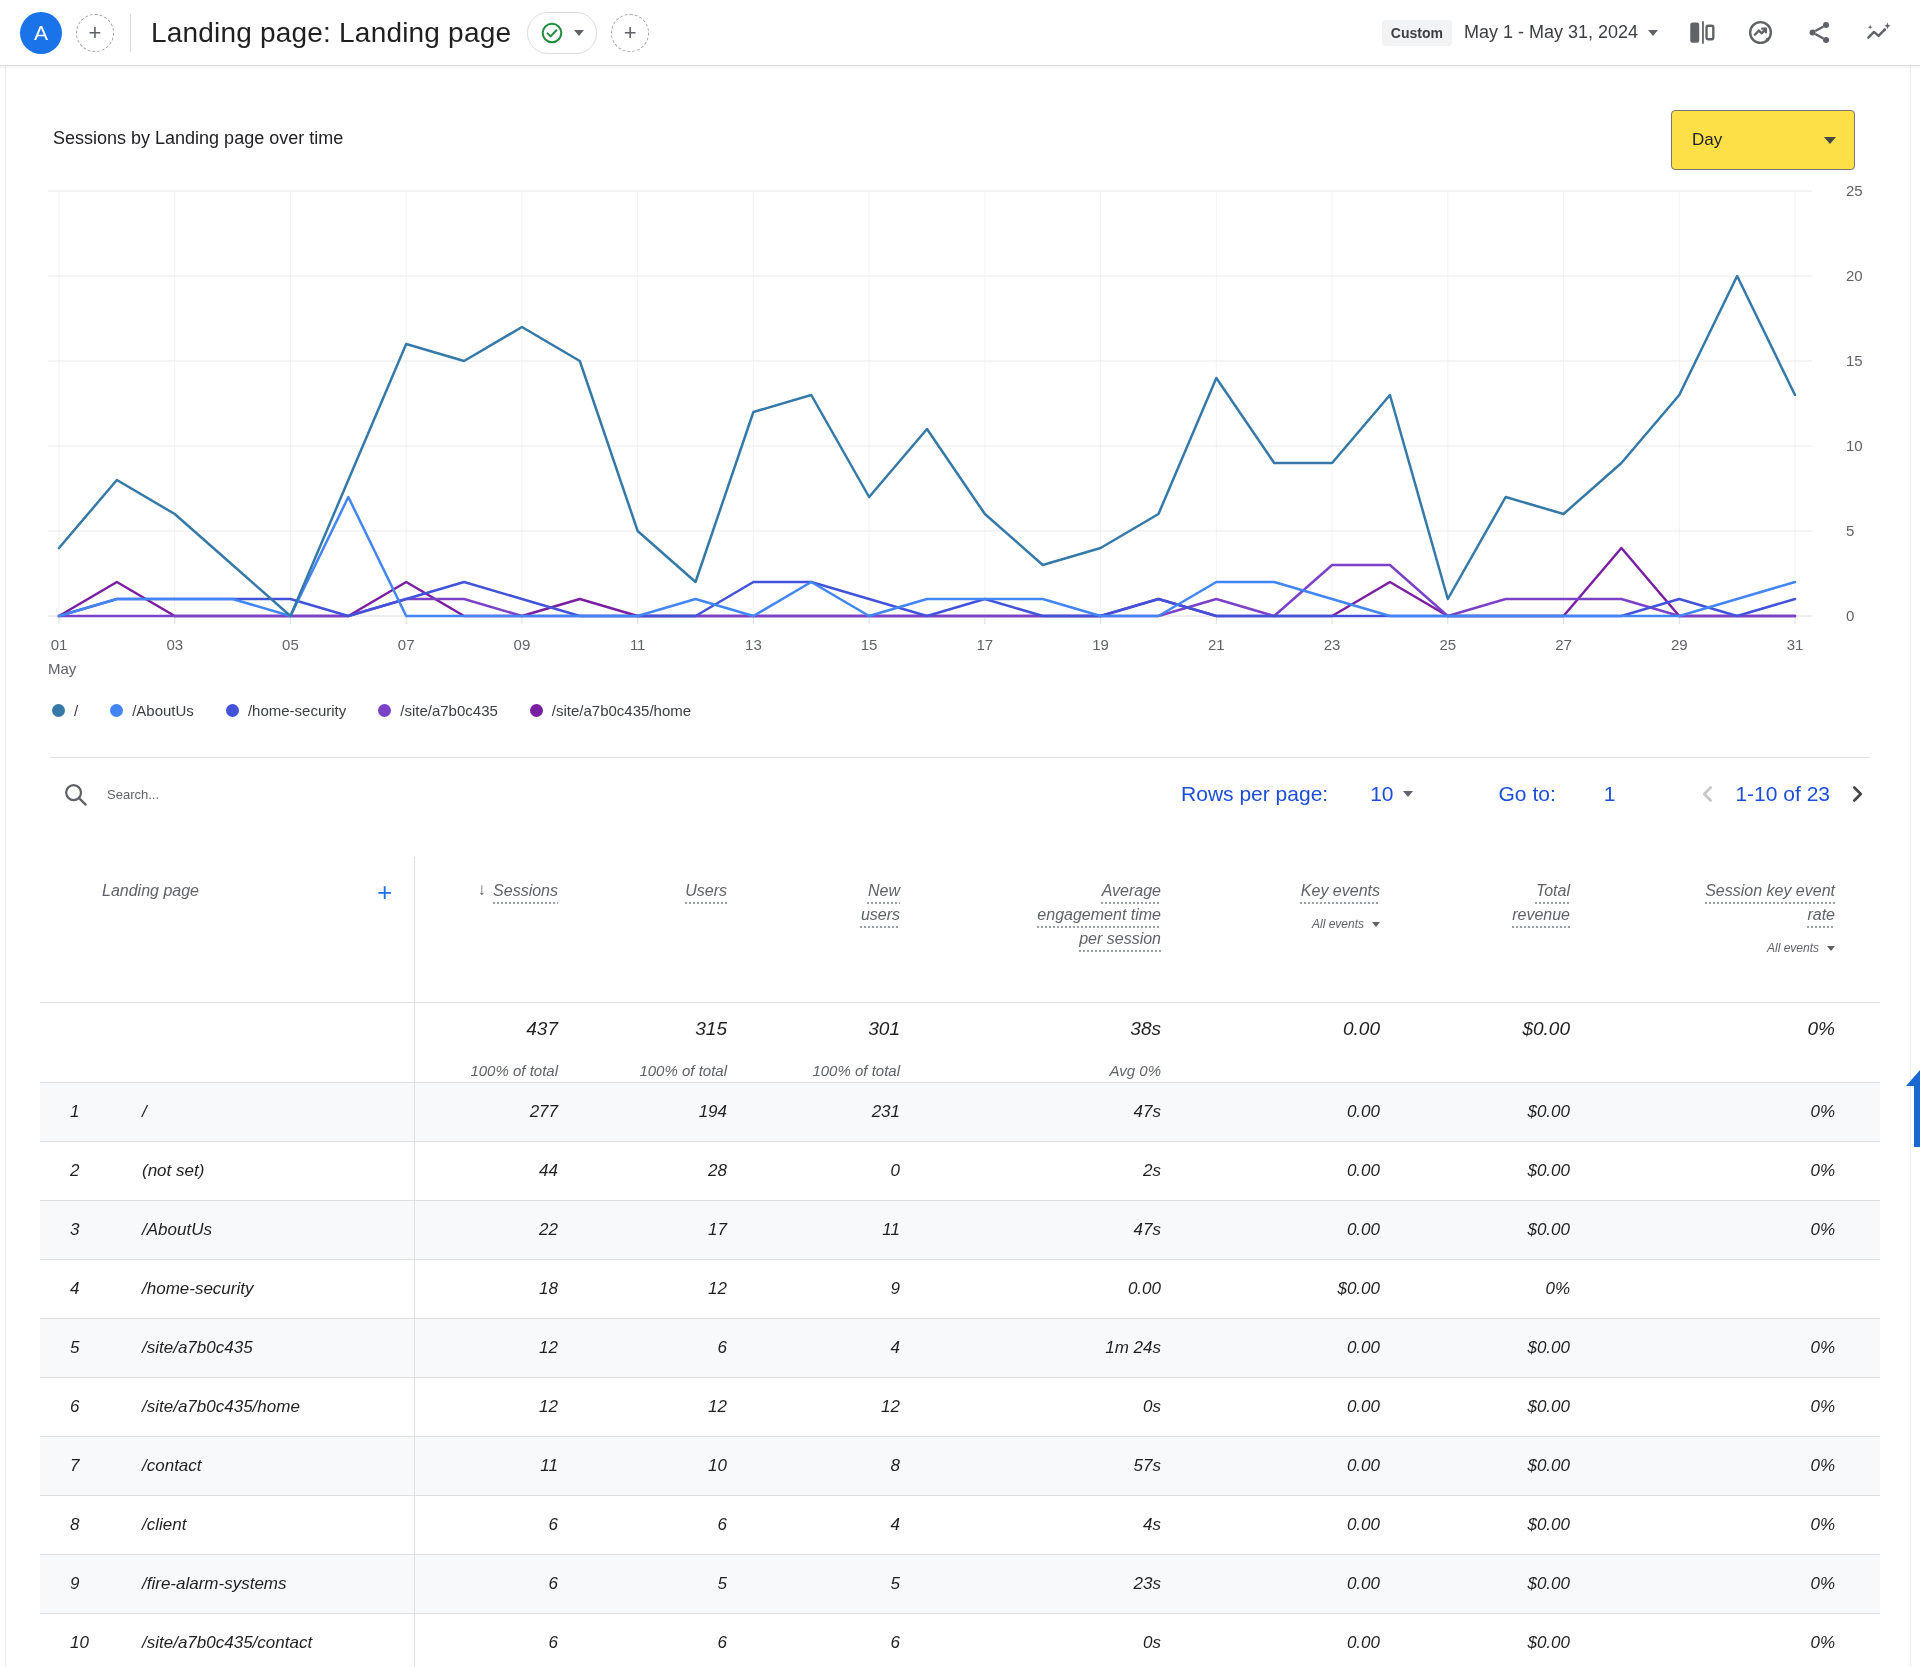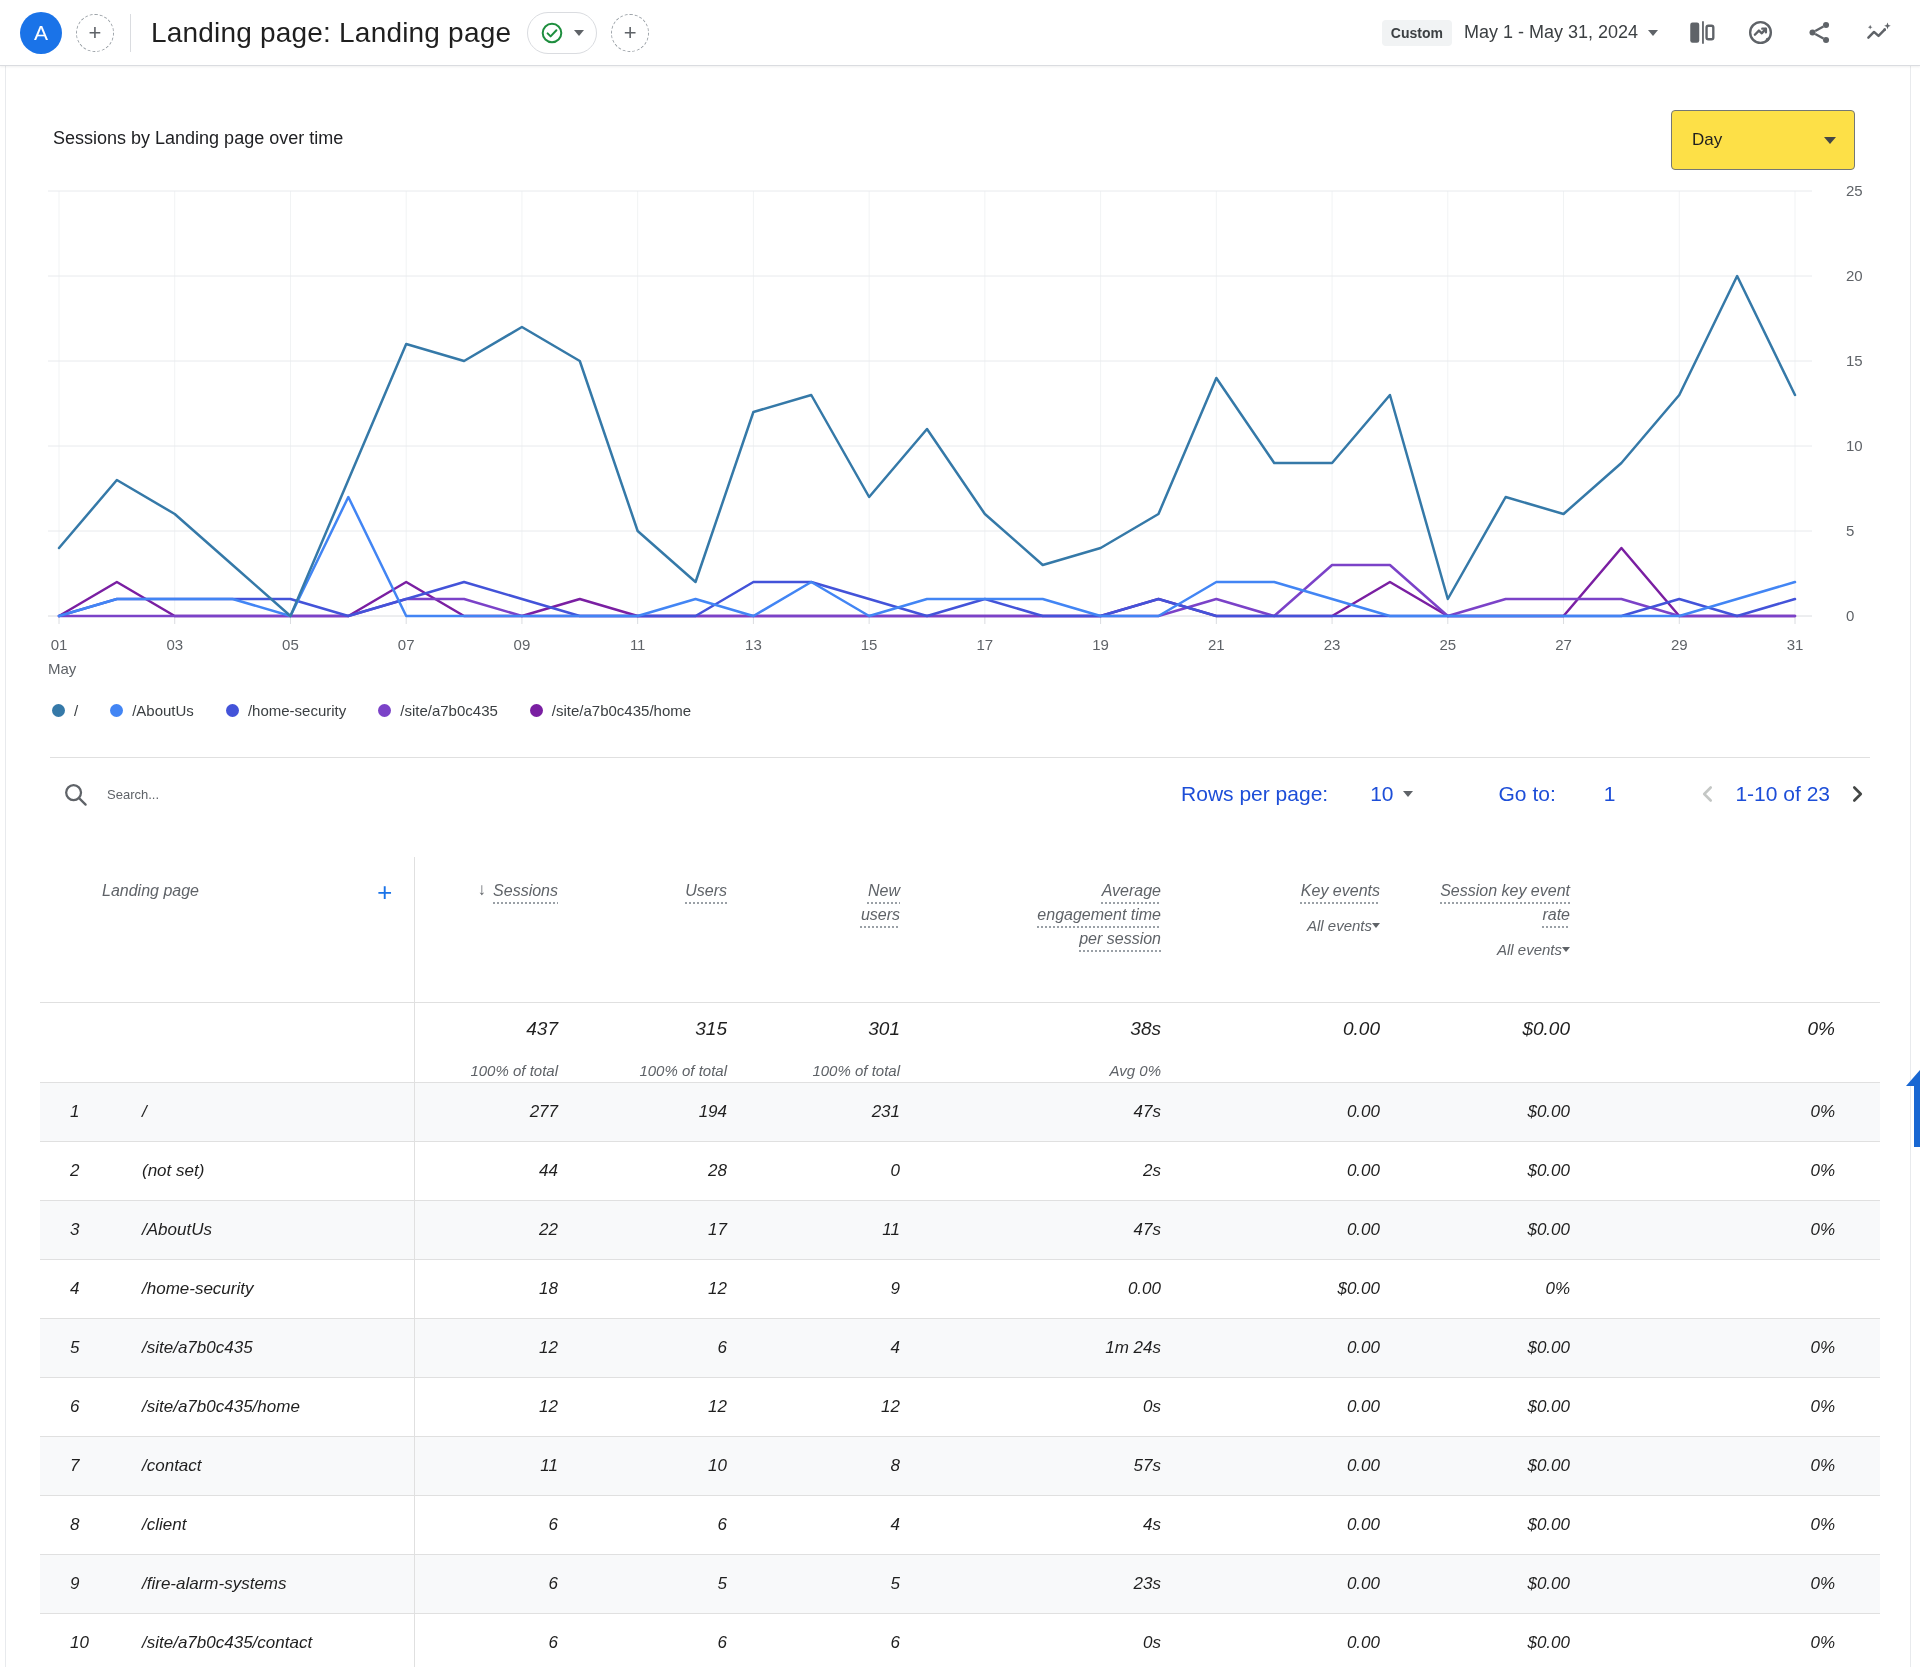--- a/index.html
+++ b/index.html
@@ -66,21 +66,21 @@
   .thead { height:145px; }
   .thead .c { align-items:flex-start; padding-top:22px; }
   .hlabel { font-size:16px; color:#5f6368; line-height:1.5; text-align:right;
             text-decoration:underline dotted #9aa0a6; text-underline-offset:6px; text-decoration-thickness:1.5px; }
   .hlabel.nodash { text-decoration:none; text-align:left; }
   .hcell.lp { justify-content:space-between; padding-right:22px; }
   .hcell.right { justify-content:flex-end; }
   .hstack { display:flex; flex-direction:column; align-items:flex-end; gap:14px; }
   .sort-arrow { font-size:17px; color:#5f6368; margin-right:7px; padding-top:1px; }
   .plus-icon { color:#1a73e8; font-size:26px; line-height:1; cursor:pointer; }
-  .filter-dd { display:flex; align-items:center; font-size:15px; color:#5f6368; cursor:pointer;justify-content:center; }
+  .filter-dd { display:flex; align-items:center; gap:8px; font-size:12px; color:#5f6368; cursor:pointer;justify-content:center; }
   .filter-dd .caret { border-top-width:5px; border-left-width:4.5px; border-right-width:4.5px; }
   .w130 { max-width:135px; } .w150 { max-width:150px; } .w48 { max-width:52px; }
 
   .totals { height:80px; border-top:1px solid #e0e0e0; }
   .totals .c { flex-direction:column; align-items:flex-end; justify-content:flex-start; padding-top:15px; gap:22px; }
   .totals .c.num, .totals .c.blank { flex-direction:row; }
   .tot-main { font-size:19px; color:#1f1f1f; }
   .tot-sub { font-size:15px; color:#5f6368; }
 
   .trow { height:59px; border-top:1px solid #e0e0e0; }
@@ -307,20 +307,23 @@
       <div class="c hcell right">
         <span class="hstack">
           <span class="hlabel">Key events</span>
           <span class="filter-dd">
             <span>All events</span>
             <span class="caret"></span>
           </span>
         </span>
       </div>
       <div class="c hcell right">
+        <span class="hlabel" style="max-width:64px;">Total revenue</span>
+      </div>
+      <div class="c hcell right">
         <span class="hstack">
           <span class="hlabel w150">Session key event rate</span>
           <span class="filter-dd">
             <span>All events</span>
             <span class="caret"></span>
           </span>
         </span>
       </div>
     </div>
 

